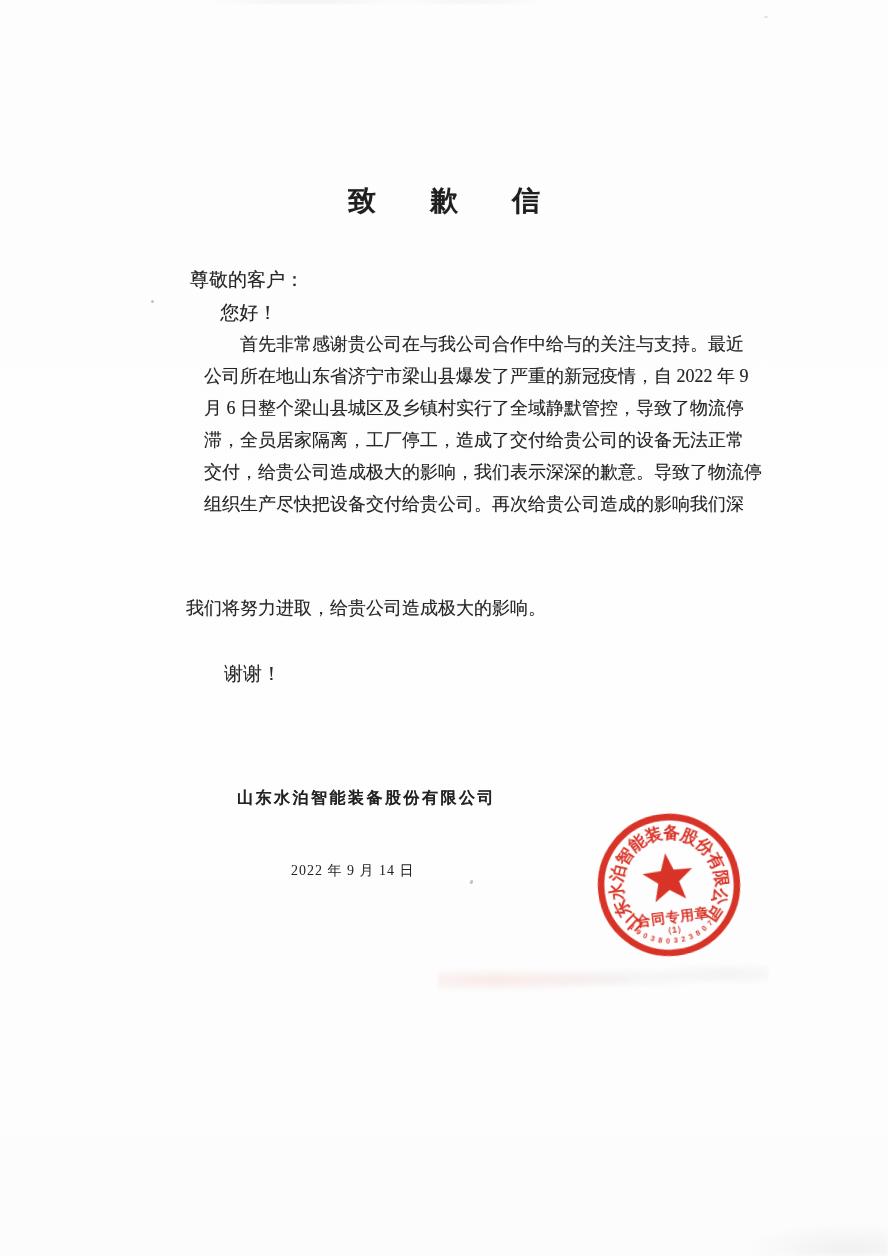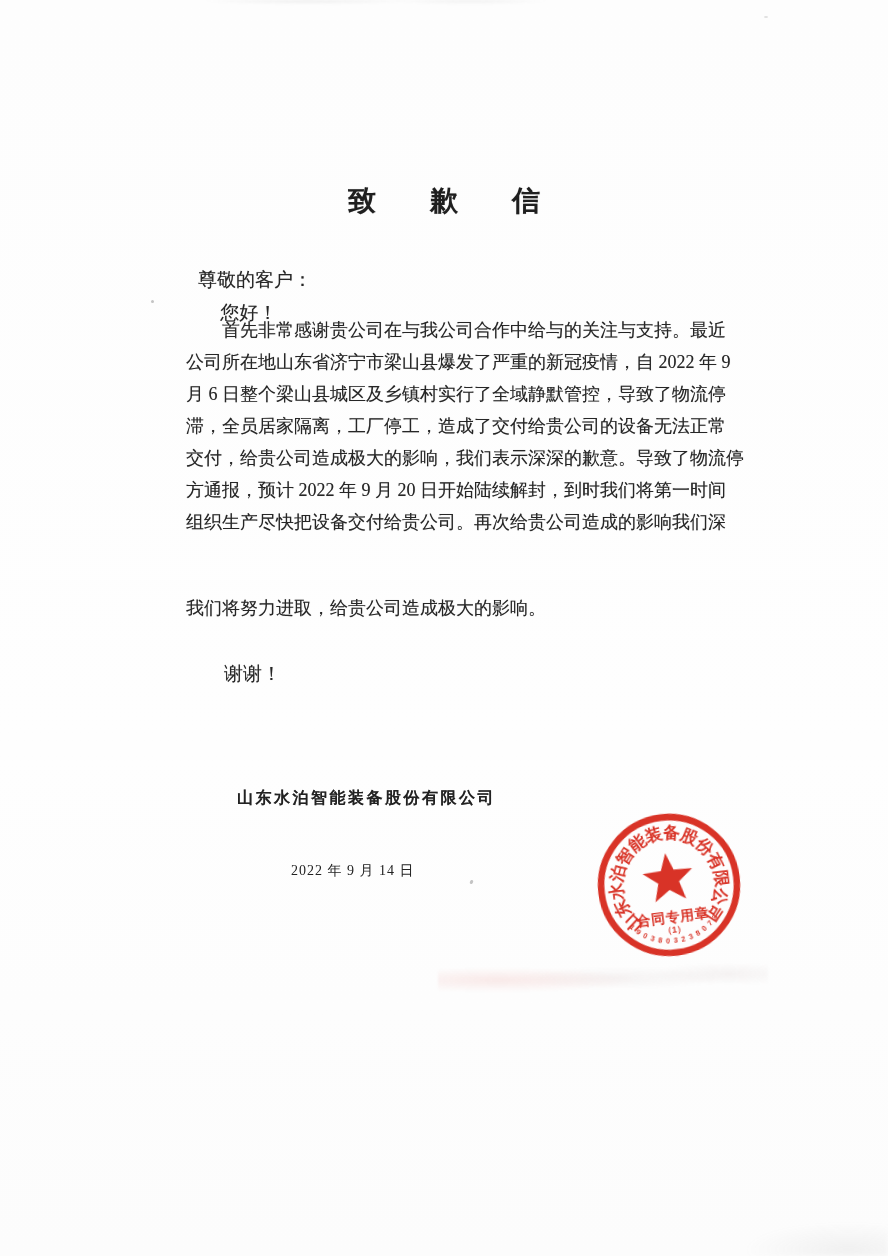--- a/index.html
+++ b/index.html
@@ -16,24 +16,24 @@
     text-align:center;font-size:28px;font-weight:600;color:#1f1f1f;
     letter-spacing:54px;padding-left:54px;box-sizing:border-box;
     text-shadow:0 0 0.7px rgba(0,0,0,.4);
     margin:0;
   }
   .letter{
     position:absolute;left:186px;top:0;width:540px;
     font-size:18px;color:#262626;line-height:32px;
     text-shadow:0 0 0.7px rgba(0,0,0,.35);
   }
-  .salutation{position:absolute;top:264px;left:12px;font-size:19px;}
+  .salutation{position:absolute;top:264px;left:4px;font-size:19px;}
   .greeting{position:absolute;top:297px;left:0;text-indent:1.8em;font-size:19px;}
   .para{position:absolute;left:0;width:540px;}
-  .para1{top:314px;}
+  .para1{top:328px;margin-left:18px;}
   .para2{top:592px;}
   .closing{position:absolute;top:658px;left:0;text-indent:2em;font-size:19px;}
   .line{
     display:block;white-space:nowrap;
     text-align:justify;text-align-last:justify;
     width:540px;height:32px;
   }
   .line.indent{text-indent:2em;}
   .line.short{text-align-last:left;white-space:normal;}
   .signature{
@@ -90,21 +90,20 @@
   <div class="letter">
     <div class="salutation">尊敬的客户：</div>
     <div class="greeting">您好！</div>
 
     <div class="para para1">
       <span class="line indent">首先非常感谢贵公司在与我公司合作中给与的关注与支持。最近</span>
       <span class="line">公司所在地山东省济宁市梁山县爆发了严重的新冠疫情，自 2022 年 9</span>
       <span class="line">月 6 日整个梁山县城区及乡镇村实行了全域静默管控，导致了物流停</span>
       <span class="line">滞，全员居家隔离，工厂停工，造成了交付给贵公司的设备无法正常</span>
       <span class="line">交付，给贵公司造成极大的影响，我们表示深深的歉意。导致了物流停</span>
-      <span class="line">方通报，预计 2022 年 9 月 20 日开始陆续解封，到时我们将第一时间</span>
       <span class="line">组织生产尽快把设备交付给贵公司。再次给贵公司造成的影响我们深</span>
     </div>
 
     <div class="para para2">
       <span class="line short">我们将努力进取，给贵公司造成极大的影响。</span>
     </div>
 
     <div class="closing">谢谢！</div>
   </div>
 

